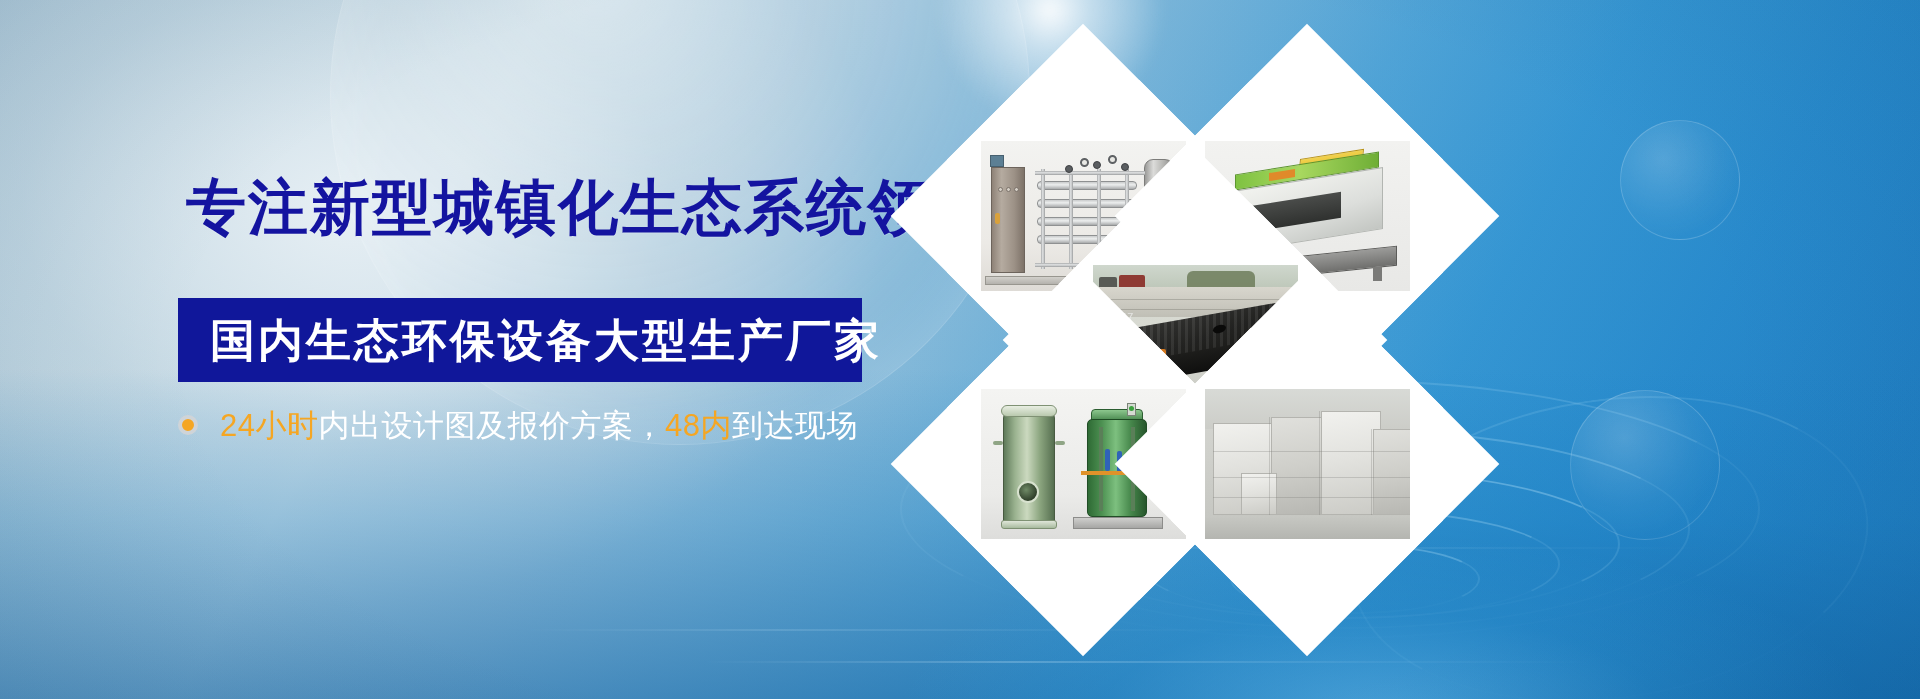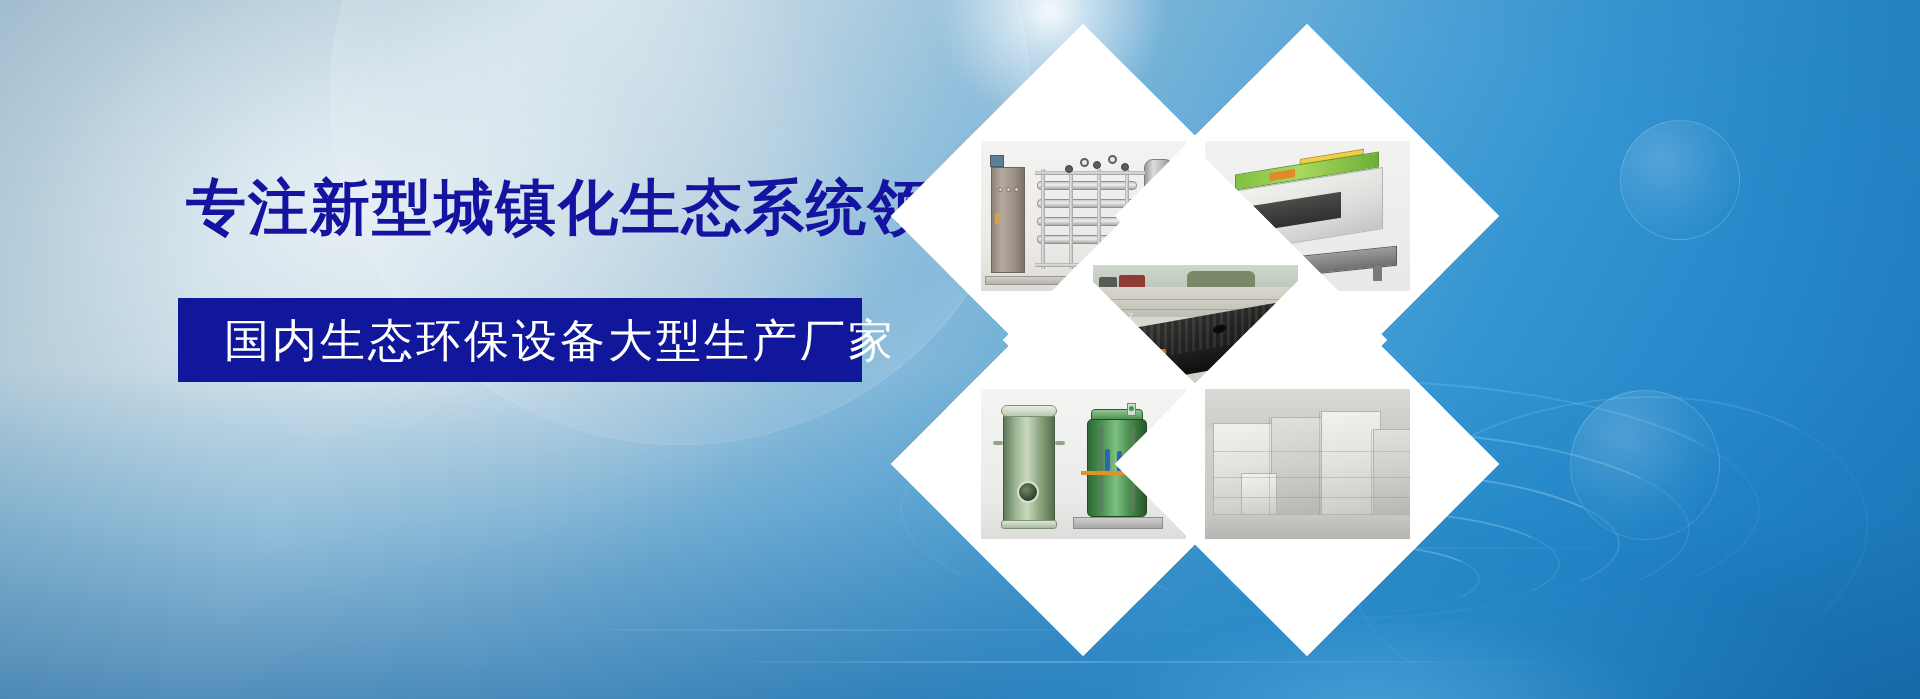--- a/index.html
+++ b/index.html
@@ -118,23 +118,23 @@
 
   .blue-bar{
     position:absolute;left:178px;top:298px;
     width:684px;height:84px;
     background:#10179a;
     display:flex;align-items:center;
   }
   .blue-bar .bb-text{
     color:#ffffff;
     font-size:45px;
-    font-weight:normal;
+    font-weight:bold;
     letter-spacing:3px;
-    padding-left:46px;
+    padding-left:32px;
     white-space:nowrap;
     line-height:1;
   }
 
   .bullets{position:absolute;left:178px;top:400px;width:740px;}
   .bullet{
     display:flex;align-items:center;
     height:50px;margin-bottom:6px;
   }
   .dot{
@@ -291,20 +291,24 @@
     <div class="headline">专注新型城镇化生态系统领域</div>
 
 
     <div class="blue-bar">
       <span class="bb-text">国内生态环保设备大型生产厂家</span>
     </div>
 
     <div class="bullets">
 
 
+      <div class="bullet">
+        <span class="dot"></span>
+        <span class="btext"><span class="hl">24小时</span><span>内出设计图及报价方案，</span><span class="hl">48内</span><span>到达现场</span></span>
+      </div>
 
     </div>
   </div>
 
   <div class="grid">
 
     <div class="dm d1">
       <div class="dm-inner">
         <div class="photo p1">
           <div class="cabinet"></div>

